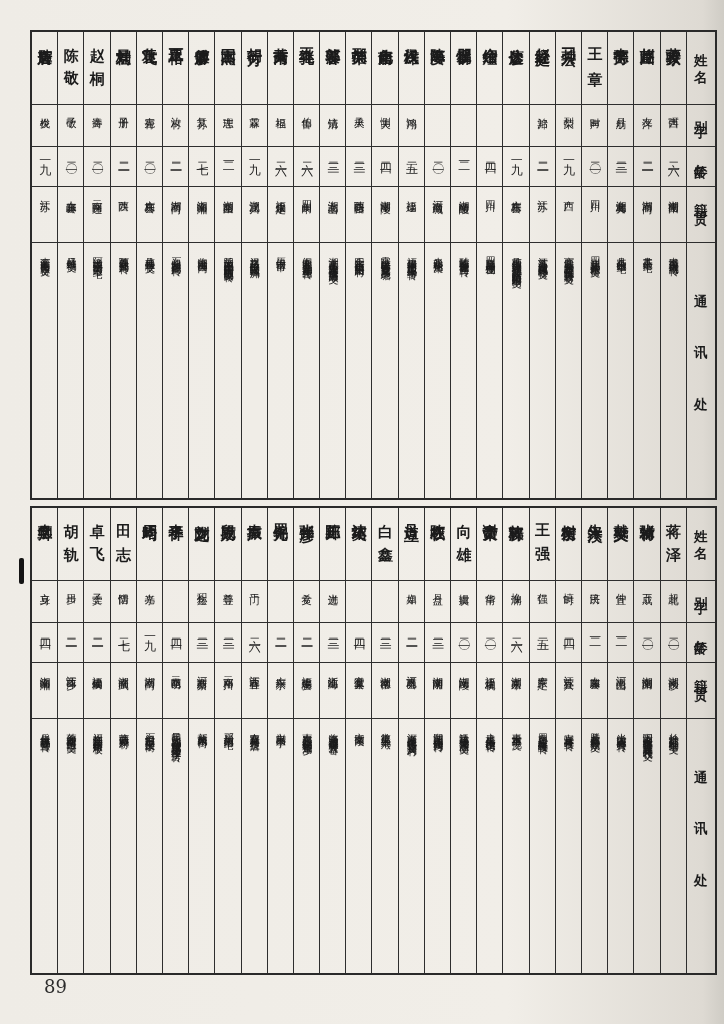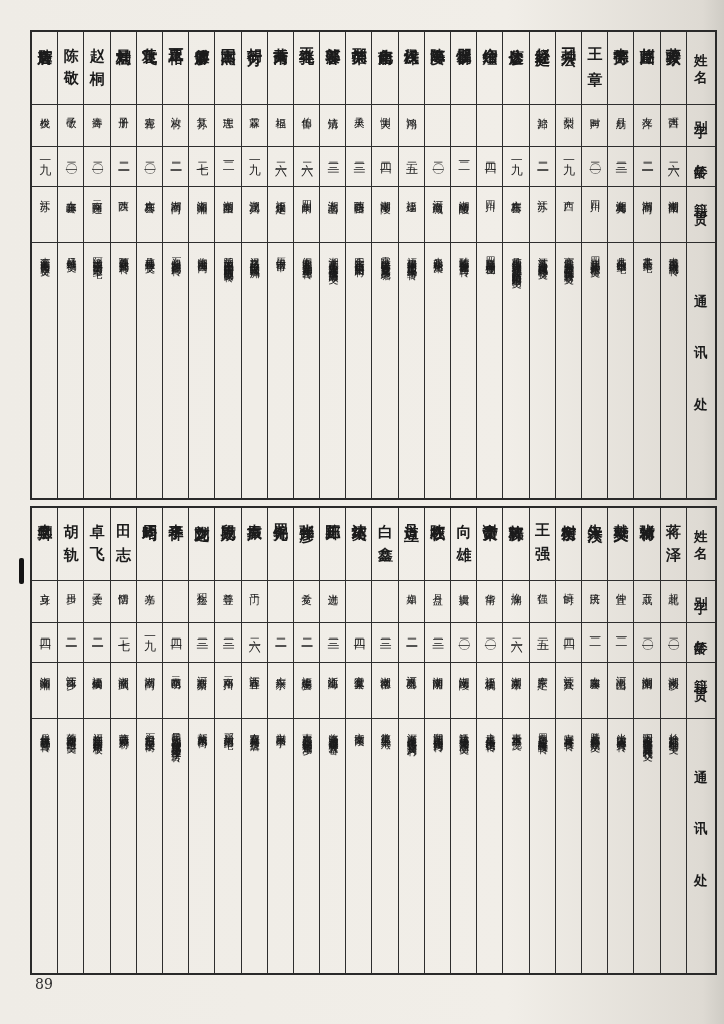--- a/index.html
+++ b/index.html
@@ -38,23 +38,23 @@
   .cell-addr  { flex:1 1 auto; font-size:10px; padding-top:6px; }
   .cell-addr .vtxt { line-height:1.25; }
   .spread2 { letter-spacing:1.5em; }
   .header-col .cell { font-weight:700; font-size:13.5px; }
   .hdr-name .vtxt  { letter-spacing:1.3em; padding-top:6px; }
   .hdr-zi .vtxt    { letter-spacing:0.35em; }
   .hdr-age .vtxt   { letter-spacing:0.05em; }
   .hdr-place .vtxt { letter-spacing:0.8em; }
   .hdr-addr .vtxt  { letter-spacing:3.8em; padding-top:34px; }
   .page-number {
-    position:absolute; left:35px; top:976px;
+    position:absolute; left:44px; top:976px;
     font-family:"DejaVu Serif","Liberation Serif",serif;
-    font-size:14px; color:#2c2c2c;
+    font-size:18px; color:#2c2c2c;
   }
   .binding-mark {
     position:absolute; left:19px; top:558px;
     width:5px; height:26px; background:#141414; border-radius:2px;
   }
 </style>
 </head>
 <body>
 
 <div class="page">

